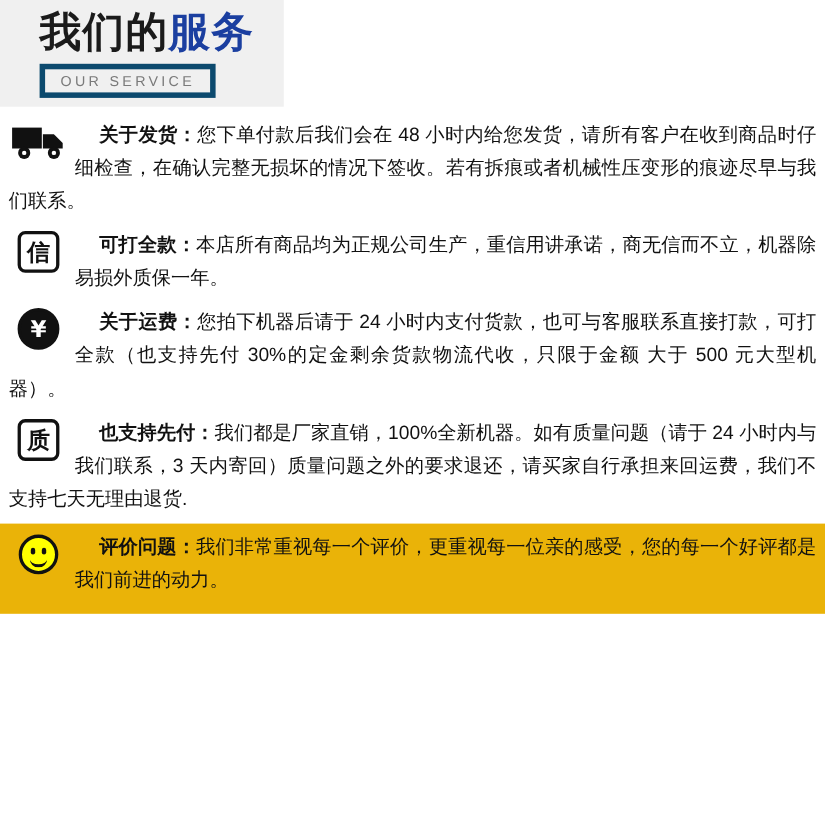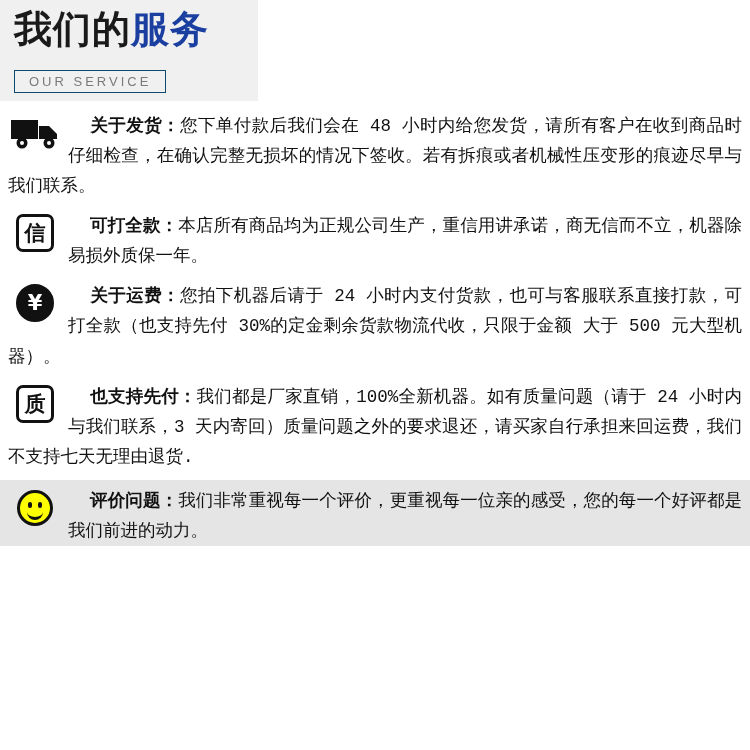--- a/index.html
+++ b/index.html
@@ -18,39 +18,39 @@
     position: relative;
     width: 750px;
     height: 750px;
     box-sizing: border-box;
   }
 
   
   .header {
     position: relative;
     margin: 0;
-    padding: 10px 0 8px 14px;
+    padding: 10px 0 8px 36px;
     width: 258px;
     background: #f0f0f0;
     box-sizing: border-box;
   }
   .header-cn {
     font-size: 38px;
     font-weight: bold;
     letter-spacing: 1px;
     line-height: 1.05;
     color: #1a1a1a;
     font-family: "DejaVu Sans", "Liberation Sans", sans-serif;
   }
   .header-cn .accent {
     color: #1b3fa0;
   }
   .header-en-wrap {
-    margin-top: 20px;
-    border: 1px solid #0c4a6e;
+    margin-top: 8px;
+    border: 5px solid #0c4a6e;
     display: inline-block;
     padding: 3px 14px;
   }
   .header-en {
     font-size: 13px;
     letter-spacing: 3px;
     color: #7a7a7a;
     font-family: "Liberation Sans", sans-serif;
   }
 
@@ -58,21 +58,21 @@
   .section {
     position: relative;
     padding: 0 8px 0 8px;
     margin-top: 10px;
   }
   .sec-body {
     font-size: 17.5px;
     line-height: 1.72;
     color: #111;
     text-align: justify;
-    font-family: Liberation Mono, monospace;
+    font-family: Liberation Sans, sans-serif;
   }
   .sec-body .lead {
     font-weight: bold;
   }
   .icon-slot {
     float: left;
     width: 54px;
     height: 44px;
     margin-right: 6px;
     display: flex;
@@ -117,22 +117,22 @@
     font-family: "DejaVu Sans", "Liberation Sans", sans-serif;
   }
   .ico-pay {
     background: #111;
     color: #fff;
     border-color: #111;
   }
 
   
   .highlight {
-    background: #e5e5e5;
-    padding: 6px 8px 0 8px;
+    background: #eab308;
+    padding: 6px 8px 16px 8px;
     margin-top: 8px;
   }
   .smiley {
     width: 36px;
     height: 36px;
     border: 3px solid #111;
     border-radius: 50%;
     box-sizing: border-box;
     position: relative;
     background: #ffff00;

